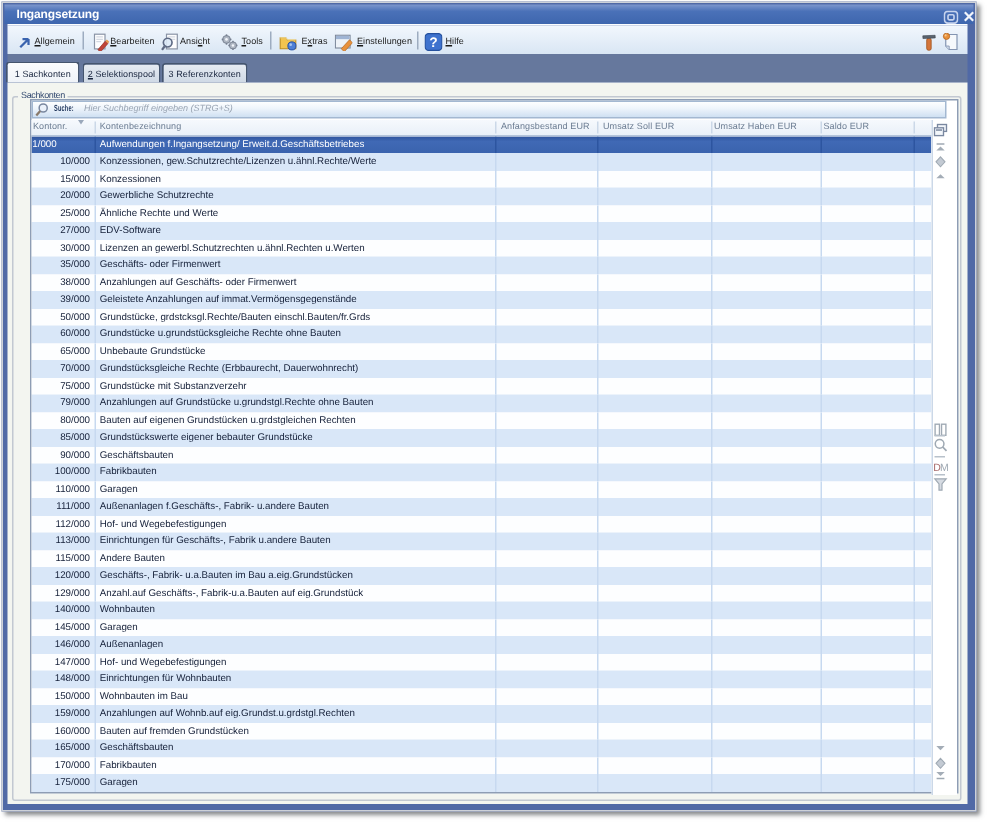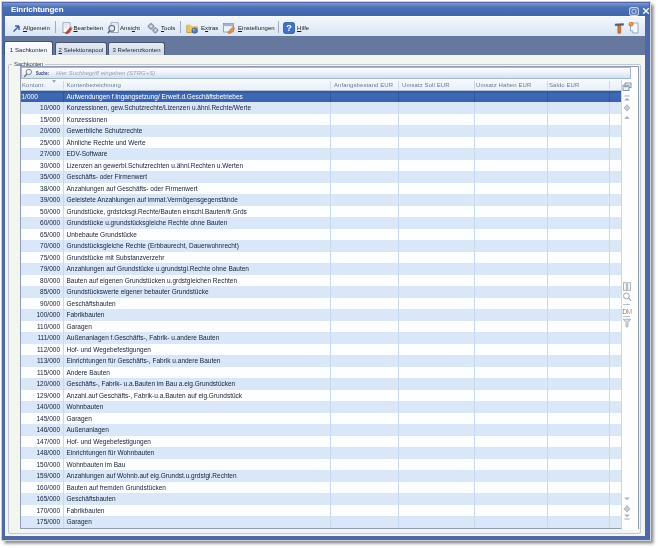--- a/index.html
+++ b/index.html
@@ -53,21 +53,21 @@
 .cname{position:absolute;left:46px;top:0;height:100%}
 .cs{position:absolute;top:0;width:1px;height:100%;background:#C7D9F0}
 .row.sel .cs{background:#2D55A0}
 
 #gutter{position:absolute;left:600.5px;top:12.5px;width:16.5px;height:450.5px;background:#fff;border-left:1px solid #CBD8E8}
 .gico{position:absolute;left:-0.5px;width:10px;height:10px}
 .gdash{position:absolute;left:1px;width:7px;height:1px;background:#B8C1CB}
 </style></head><body>
 <div id="win">
   <div id="title">
-      <span class="txt">Einrichtungen</span>
+      <span class="txt">Ingangsetzung</span>
     <svg id="restore2" style="position:absolute;left:625.5px;top:3.5px;width:10px;height:9px" viewBox="0 0 10 9">
         <rect x="0.6" y="0.6" width="8.8" height="7.8" rx="2.2" fill="none" stroke="#C7D4EE" stroke-width="1.1"></rect>
         <rect x="3" y="2.8" width="4" height="3.4" rx="0.8" fill="none" stroke="#C7D4EE" stroke-width="1.1"></rect>
       </svg>
     <svg id="xbtn2" style="position:absolute;left:638.5px;top:4px;width:8px;height:8px" viewBox="0 0 8 8">
         <path d="M1.2 1.2 L6.8 6.8 M6.8 1.2 L1.2 6.8" stroke="#F2F5FB" stroke-width="1.5" fill="none"></path>
       </svg>
   </div>
   <div id="toolbar">
     <svg class="ticon" style="left:7px;top:6px;width:10px;height:10px" viewBox="0 0 10 10">

